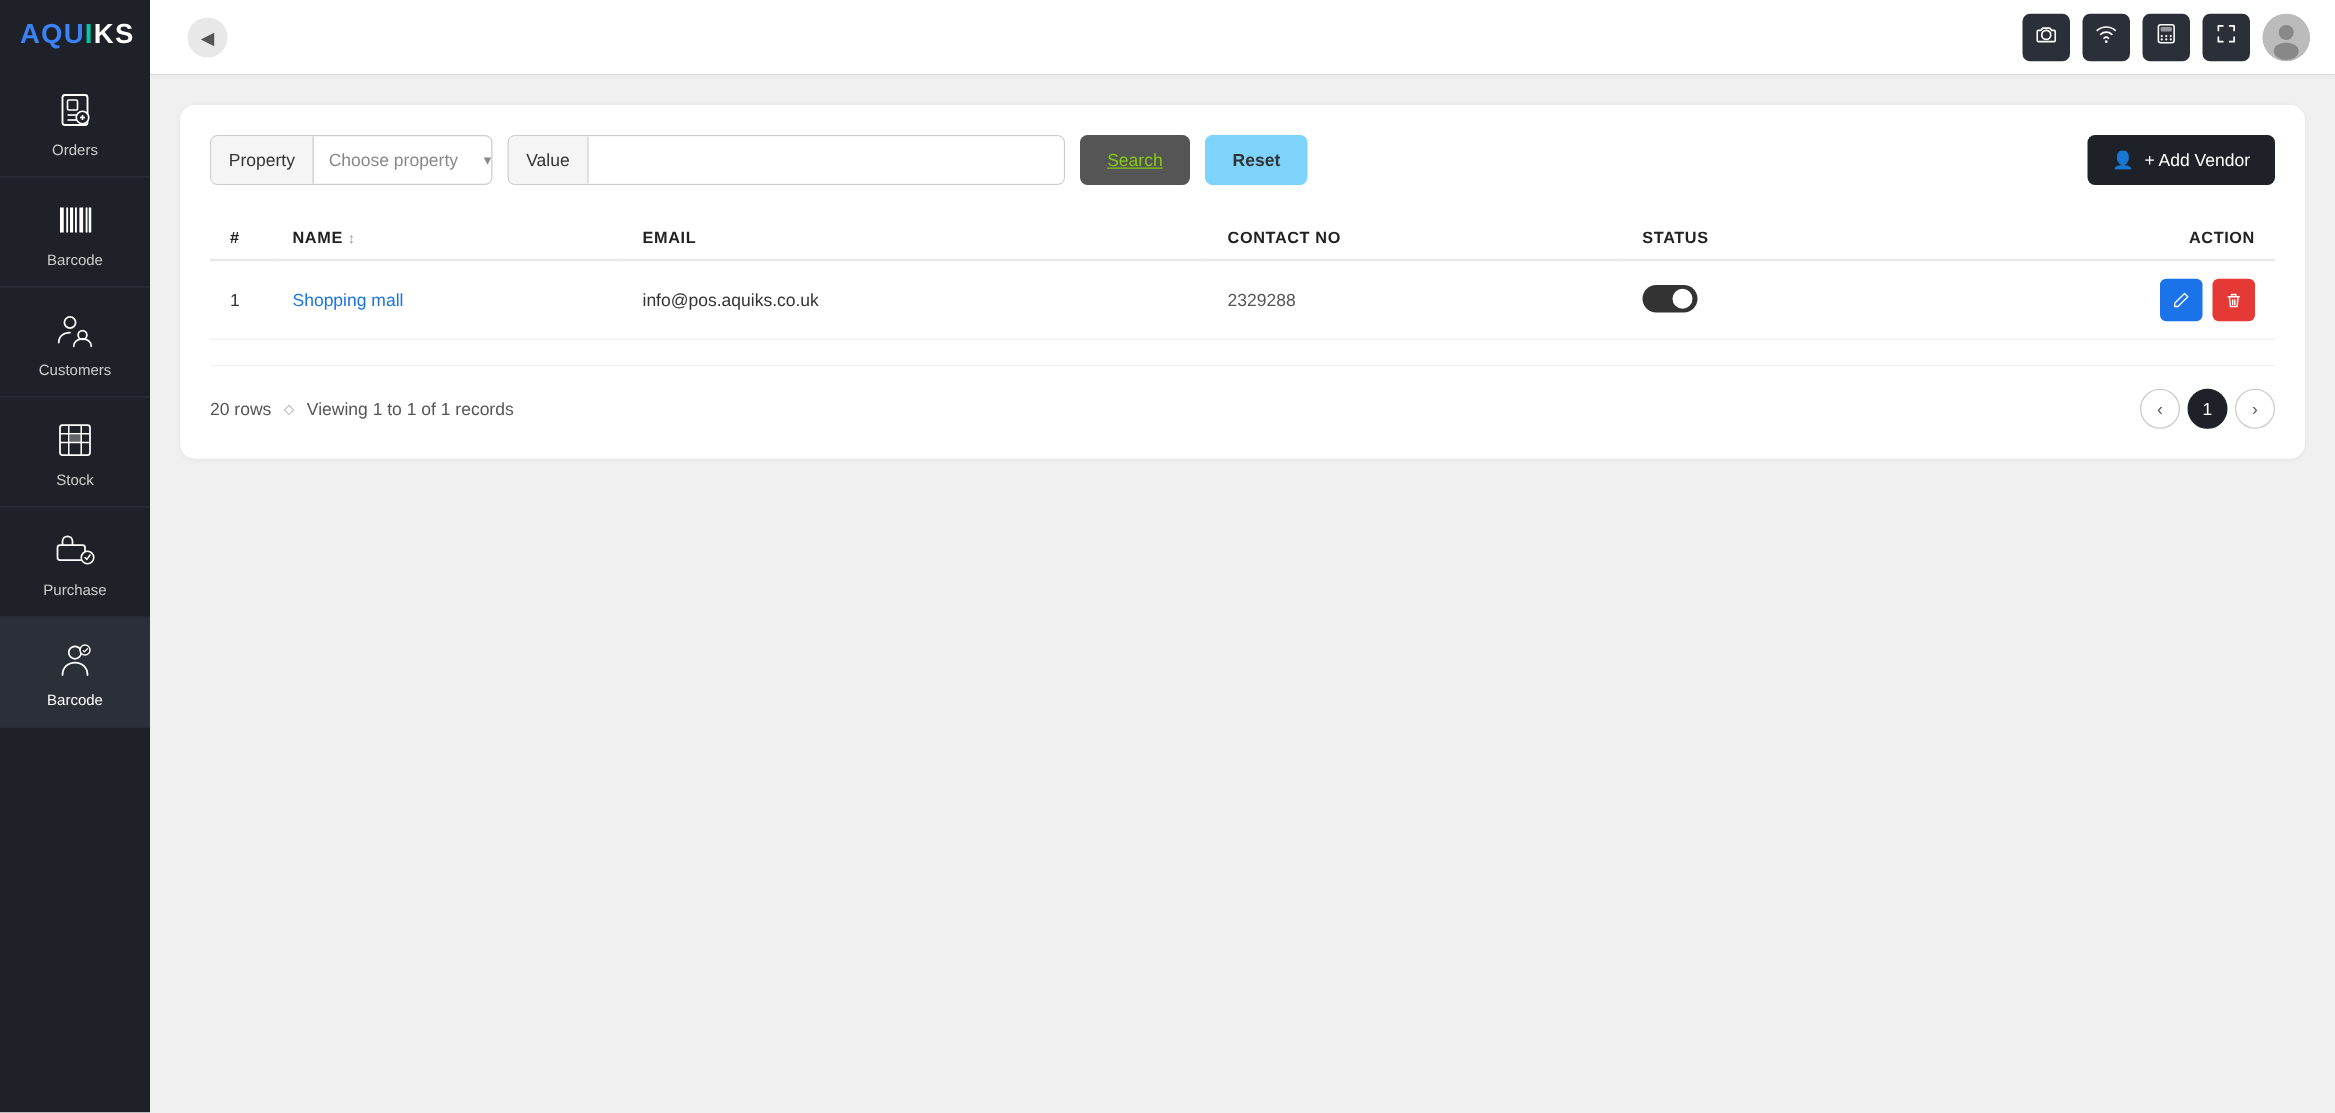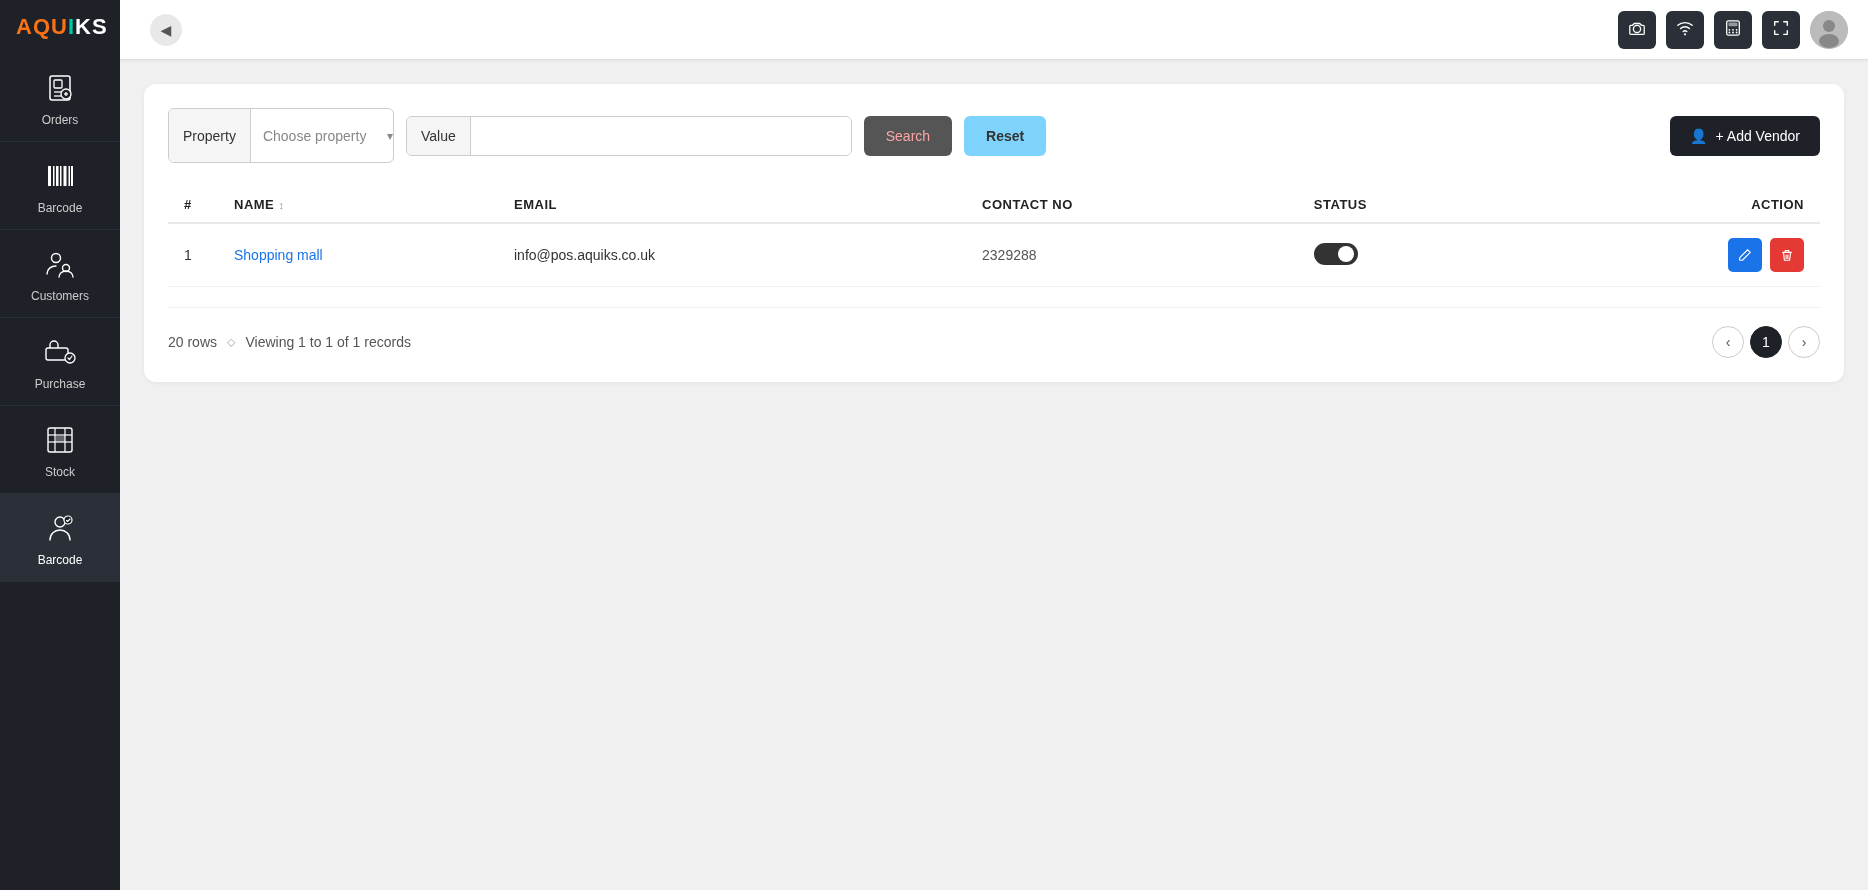--- a/index.html
+++ b/index.html
@@ -25,21 +25,21 @@
       align-items: center;
       justify-content: flex-start;
       padding-left: 16px;
     }
     .sidebar-logo span {
       font-size: 22px;
       font-weight: 900;
       letter-spacing: 1px;
       color: #fff;
     }
-    .sidebar-logo span .aq { color: #f97316; }
+    .sidebar-logo span .aq { color: #3b82f6; }
     .sidebar-logo span .ui { color: #00c9a7; }
     .sidebar-logo span .ks { color: #fff; }
     .sidebar-item {
       width: 100%;
       display: flex;
       flex-direction: column;
       align-items: center;
       justify-content: center;
       padding: 18px 0 14px 0;
       cursor: pointer;
@@ -143,21 +143,21 @@
       margin-bottom: 24px;
       flex-wrap: wrap;
     }
     .filter-property {
       display: flex;
       align-items: center;
       border: 1px solid #ccc;
       border-radius: 6px;
       overflow: hidden;
       background: #fff;
-      height: 55px;
+      height: 40px;
       justify-content: space-between;
     }
     .filter-property-label {
       background: #f5f5f5;
       padding: 0 14px;
       font-size: 14px;
       color: #333;
       height: 100%;
       display: flex;
       align-items: center;
@@ -208,26 +208,27 @@
       padding: 0 12px;
       font-size: 14px;
       color: #333;
       width: 380px;
       height: 100%;
     }
     .btn-search {
       height: 40px;
       padding: 0 22px;
       background: #555;
-      color: #fca5a5;
+      color: #84cc16;
       border: none;
       border-radius: 6px;
       cursor: pointer;
       font-size: 14px;
       font-weight: 500;
+      text-decoration: underline;
     }
     .btn-reset {
       height: 40px;
       padding: 0 22px;
       background: #7dd3fc;
       color: #333;
       border: none;
       border-radius: 6px;
       cursor: pointer;
       font-size: 14px;
@@ -402,41 +403,41 @@
         <circle cx="22" cy="20" r="3.5" stroke="white" stroke-width="1.4" fill="none"></circle>
         <path d="M15 29c0-3.5 3-6 7-6s7 2.5 7 6" stroke="white" stroke-width="1.4" fill="none" stroke-linecap="round"></path>
       </svg>
     </span>
     <span class="label">Customers</span>
   </div>
 
   <div class="sidebar-item">
     <span class="icon">
       <svg width="32" height="32" viewBox="0 0 32 32" fill="none">
-        <rect x="2" y="12" width="22" height="12" rx="2" stroke="white" stroke-width="1.4" fill="none"></rect>
-        <path d="M6 12V9a4 4 0 0 1 8 0v3" stroke="white" stroke-width="1.4" fill="none"></path>
-        <circle cx="26" cy="22" r="5" fill="#1e2228" stroke="white" stroke-width="1.3"></circle>
-        <path d="M24 22l1.5 1.5L28 20" stroke="white" stroke-width="1.2" fill="none" stroke-linecap="round" stroke-linejoin="round"></path>
-      </svg>
-    </span>
-    <span class="label">Purchase</span>
-  </div>
-
-  <div class="sidebar-item">
-    <span class="icon">
-      <svg width="32" height="32" viewBox="0 0 32 32" fill="none">
         <rect x="4" y="4" width="24" height="24" rx="2" stroke="white" stroke-width="1.4" fill="none"></rect>
         <line x1="4" y1="11" x2="28" y2="11" stroke="white" stroke-width="1.2"></line>
         <line x1="4" y1="18" x2="28" y2="18" stroke="white" stroke-width="1.2"></line>
         <line x1="11" y1="4" x2="11" y2="28" stroke="white" stroke-width="1.2"></line>
         <line x1="21" y1="4" x2="21" y2="28" stroke="white" stroke-width="1.2"></line>
         <rect x="12" y="12" width="9" height="6" fill="white" opacity="0.3"></rect>
       </svg>
     </span>
     <span class="label">Stock</span>
+  </div>
+
+  <div class="sidebar-item">
+    <span class="icon">
+      <svg width="32" height="32" viewBox="0 0 32 32" fill="none">
+        <rect x="2" y="12" width="22" height="12" rx="2" stroke="white" stroke-width="1.4" fill="none"></rect>
+        <path d="M6 12V9a4 4 0 0 1 8 0v3" stroke="white" stroke-width="1.4" fill="none"></path>
+        <circle cx="26" cy="22" r="5" fill="#1e2228" stroke="white" stroke-width="1.3"></circle>
+        <path d="M24 22l1.5 1.5L28 20" stroke="white" stroke-width="1.2" fill="none" stroke-linecap="round" stroke-linejoin="round"></path>
+      </svg>
+    </span>
+    <span class="label">Purchase</span>
   </div>
 
   <div class="sidebar-item active">
     <span class="icon">
       <svg width="32" height="32" viewBox="0 0 32 32" fill="none">
         <circle cx="16" cy="10" r="5" stroke="white" stroke-width="1.4" fill="none"></circle>
         <path d="M6 28c0-6 4.5-10 10-10s10 4 10 10" stroke="white" stroke-width="1.4" fill="none" stroke-linecap="round"></path>
         <circle cx="24" cy="8" r="4" fill="#1e2228" stroke="white" stroke-width="1.2"></circle>
         <path d="M22.5 8.5l1 1L26 7" stroke="white" stroke-width="1.1" fill="none" stroke-linecap="round" stroke-linejoin="round"></path>
       </svg>

